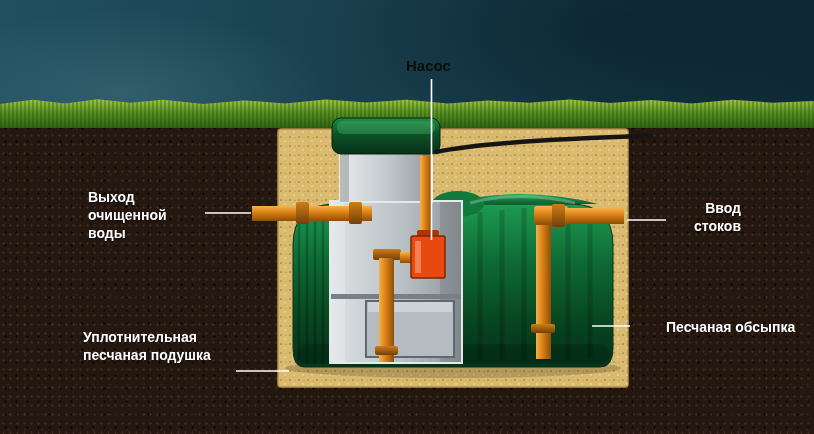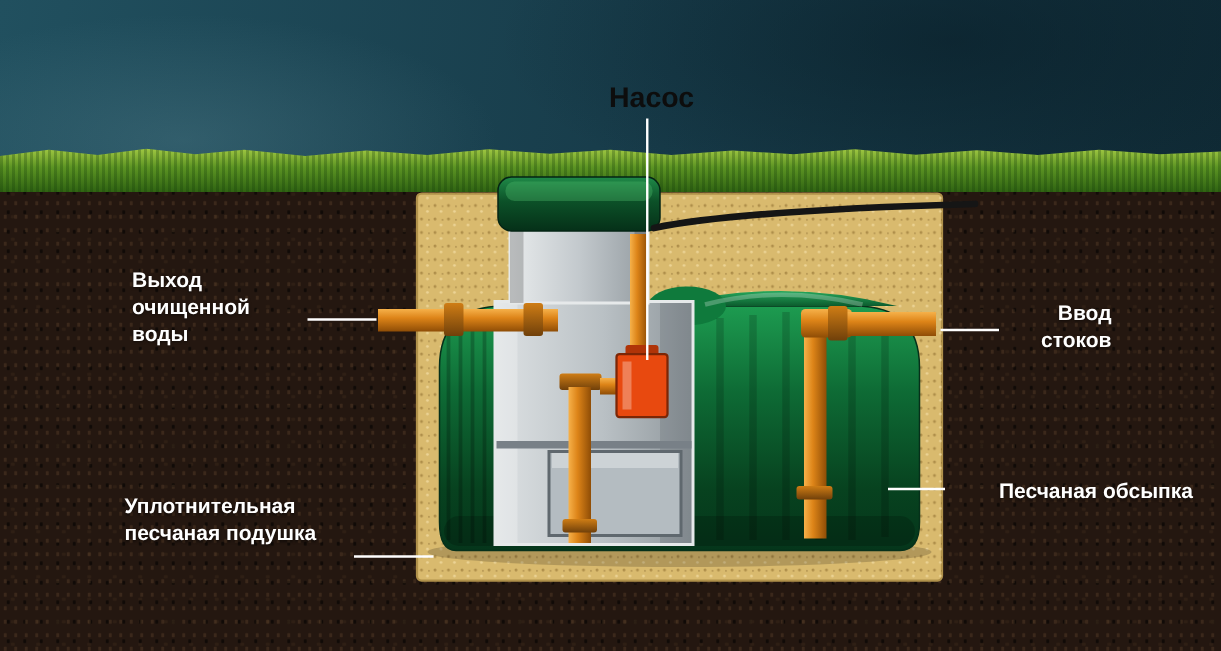--- a/index.html
+++ b/index.html
@@ -31,22 +31,22 @@
       linear-gradient(#a6cc45, #5c9423 45%, #2f6312);
     clip-path:polygon(0% 20%,4% 6%,8% 18%,12% 4%,16% 16%,20% 6%,25% 20%,30% 8%,35% 18%,40% 5%,45% 15%,50% 6%,55% 18%,60% 8%,65% 16%,70% 5%,75% 17%,80% 7%,85% 18%,90% 6%,95% 16%,100% 10%,100% 100%,0% 100%);
   }
   .art { position:absolute; left:0; top:0; z-index:2; }
   
   .lbl {
     position:absolute; z-index:3; color:var(--label_white,#ffffff);
     font-weight:bold; font-size:14px; line-height:18px;
     text-shadow:0 1px 2px rgba(0,0,0,.55);
   }
-  .lbl-pump   { left:406px; top:57px;  color:var(--label_dark,#0d0d0d); font-size:19px; text-shadow:none; }
-  .lbl-outlet { left:88px;  top:177px; width:110px; }
+  .lbl-pump   { left:406px; top:57px;  color:var(--label_dark,#0d0d0d); font-size:15px; text-shadow:none; }
+  .lbl-outlet { left:88px;  top:188px; width:110px; }
   .lbl-inlet  { left:671px; top:199px; width:70px;text-align:right; }
   .lbl-backfill { left:666px; top:318px; white-space:nowrap; }
   .lbl-cushion  { left:83px;  top:328px; width:172px; }
   .pointer-line { stroke:var(--label_white,#f5f5f5); stroke-width:1.6; }
 </style>
 </head>
 <body>
 
 <div class="stage">
 

